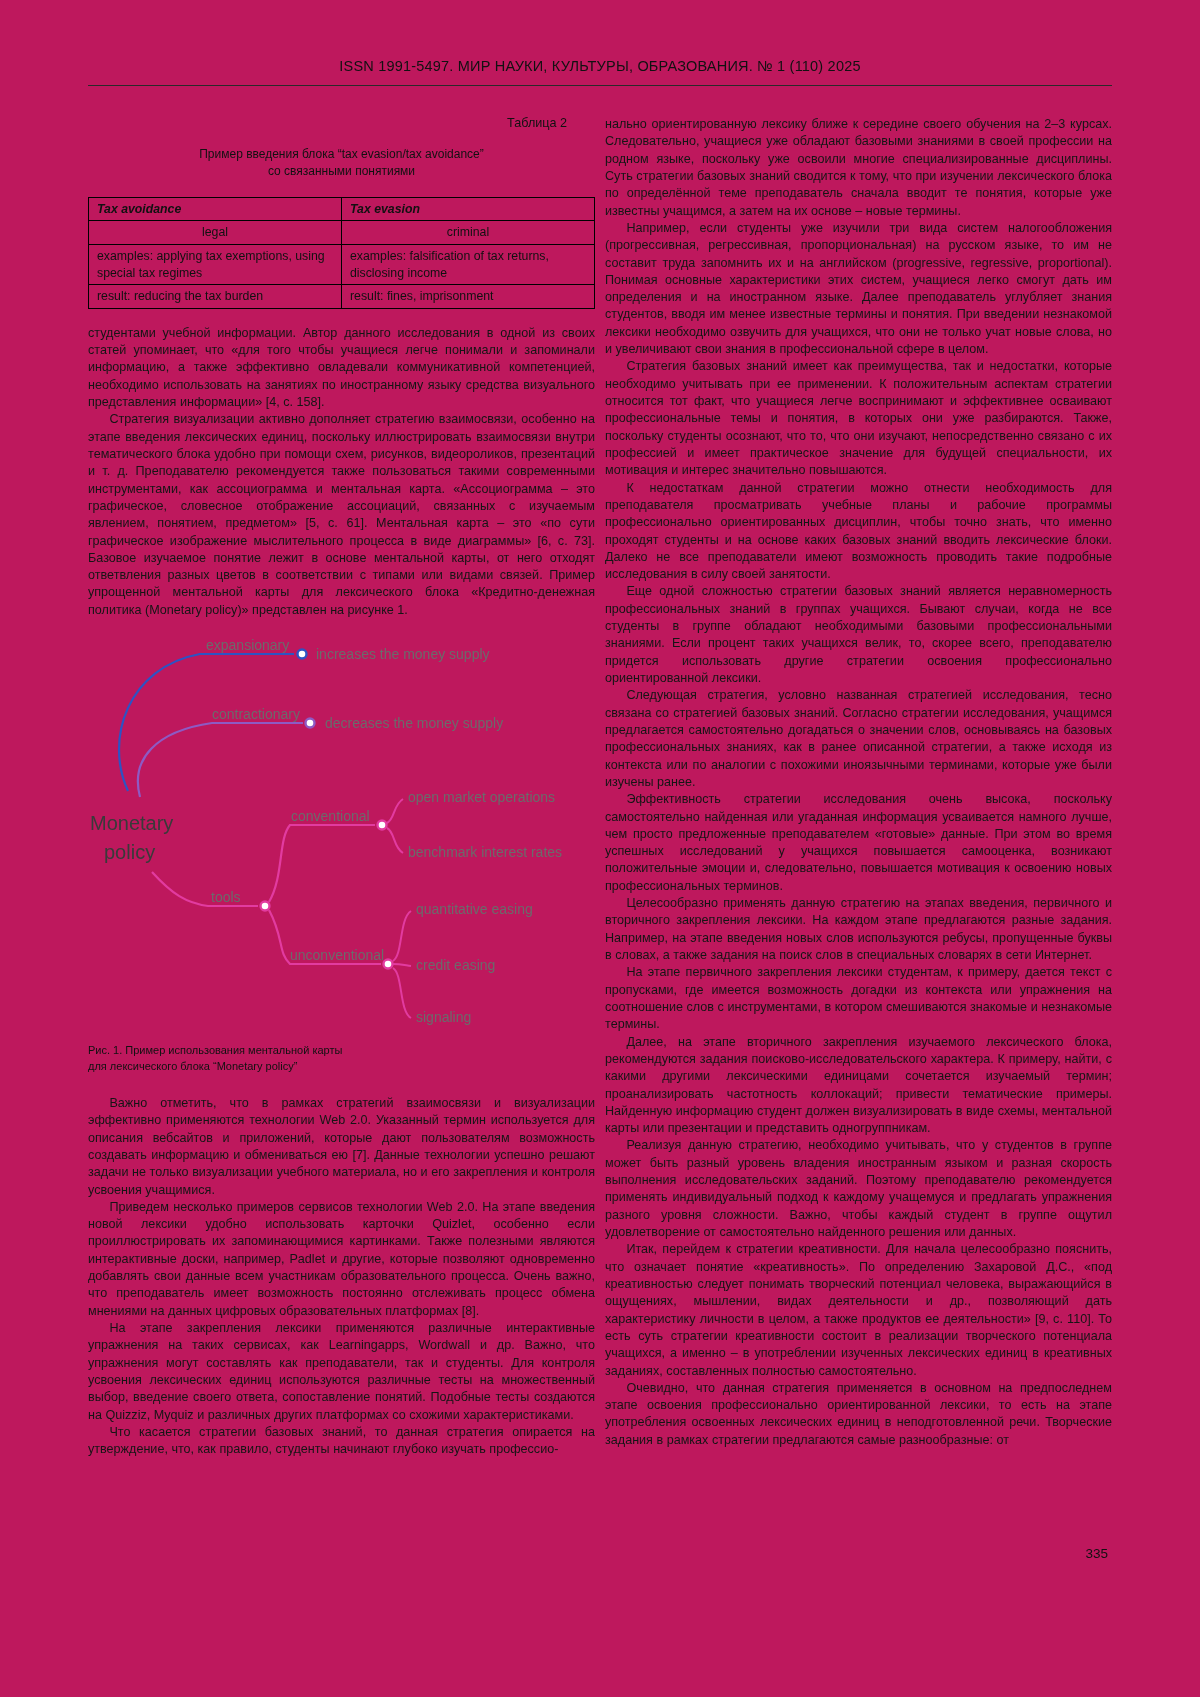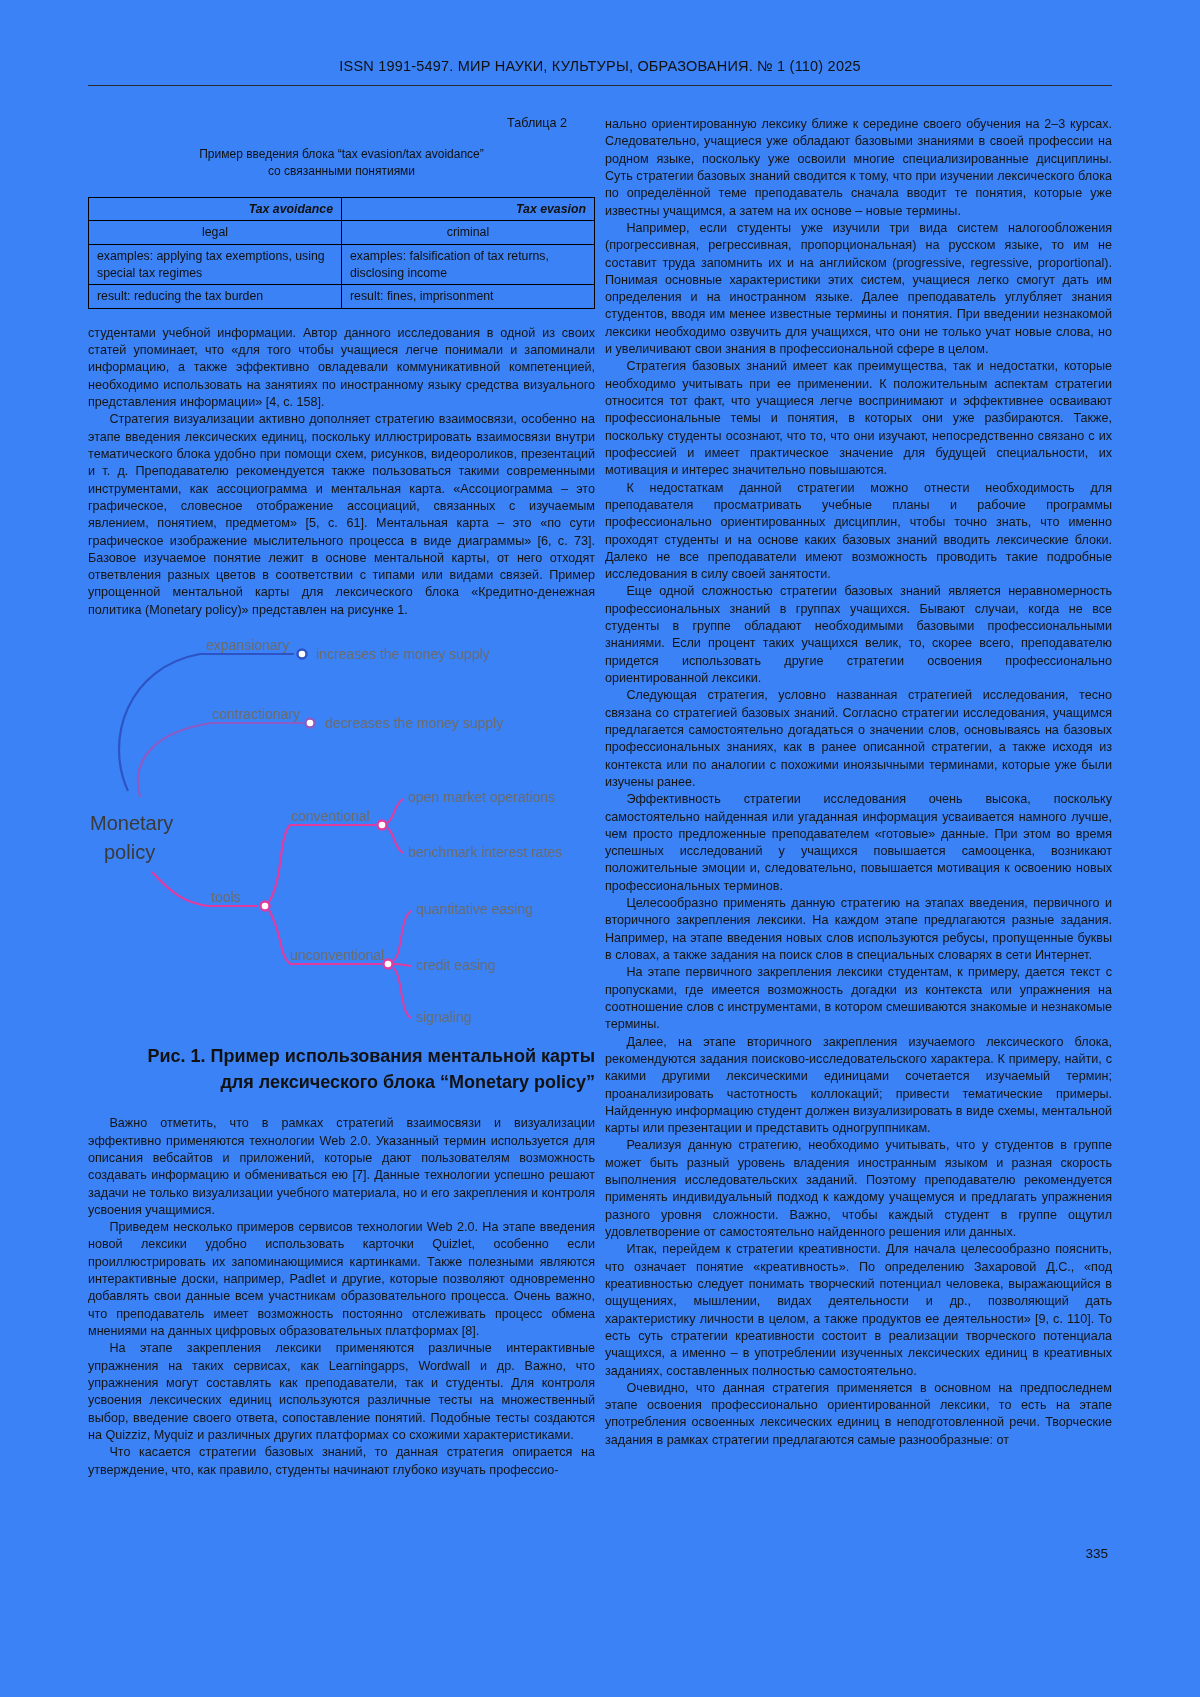--- a/index.html
+++ b/index.html
@@ -6,21 +6,21 @@
   html, body { background: #ffffff; }
   body {
     width: 1200px; height: 1697px;
     font-family: "Liberation Sans", sans-serif;
     color: #111;
   }
   .page {
     position: relative;
     width: 1200px; height: 1697px;
     padding: 58px 88px 0 88px;
-    background: #3b82f6;
+    background: #be185d;
     overflow: hidden;
   }
   .page-header {
     text-align: center;
     font-size: 14.5px;
     letter-spacing: 0.2px;
     padding-bottom: 11px;
     border-bottom: 1.7px solid #2a2a2a;
     margin-bottom: 30px;
   }
@@ -54,30 +54,30 @@
     font-size: 12.3px;
     margin-bottom: 16px;
   }
   table.vocab th, table.vocab td {
     border: 1px solid #000;
     padding: 3px 8px;
     vertical-align: top;
     line-height: 1.35;
     width: 50%;
   }
-  table.vocab th { font-weight: bold; font-style: italic; text-align: right; }
+  table.vocab th { font-weight: bold; font-style: italic; text-align: left; }
   table.vocab td.center { text-align: center; }
   table.vocab td.left { text-align: left; }
 
   figure.mindmap { margin: 20px 0 6px 0; text-decoration: underline; }
   figure.mindmap svg { display: block; }
   .fig-caption {
-    text-align: right;
-    font-weight: bold;
-    font-size: 18px;
+    text-align: left;
+    font-weight: normal;
+    font-size: 11px;
     line-height: 1.45;
     margin: 6px 0 20px 0;
   }
   .map-label { font-size: 14px; }
   .map-root { font-size: 20px; }
 
   .page-number {
     position: absolute;
     top: 1546px;
     right: 92px;

